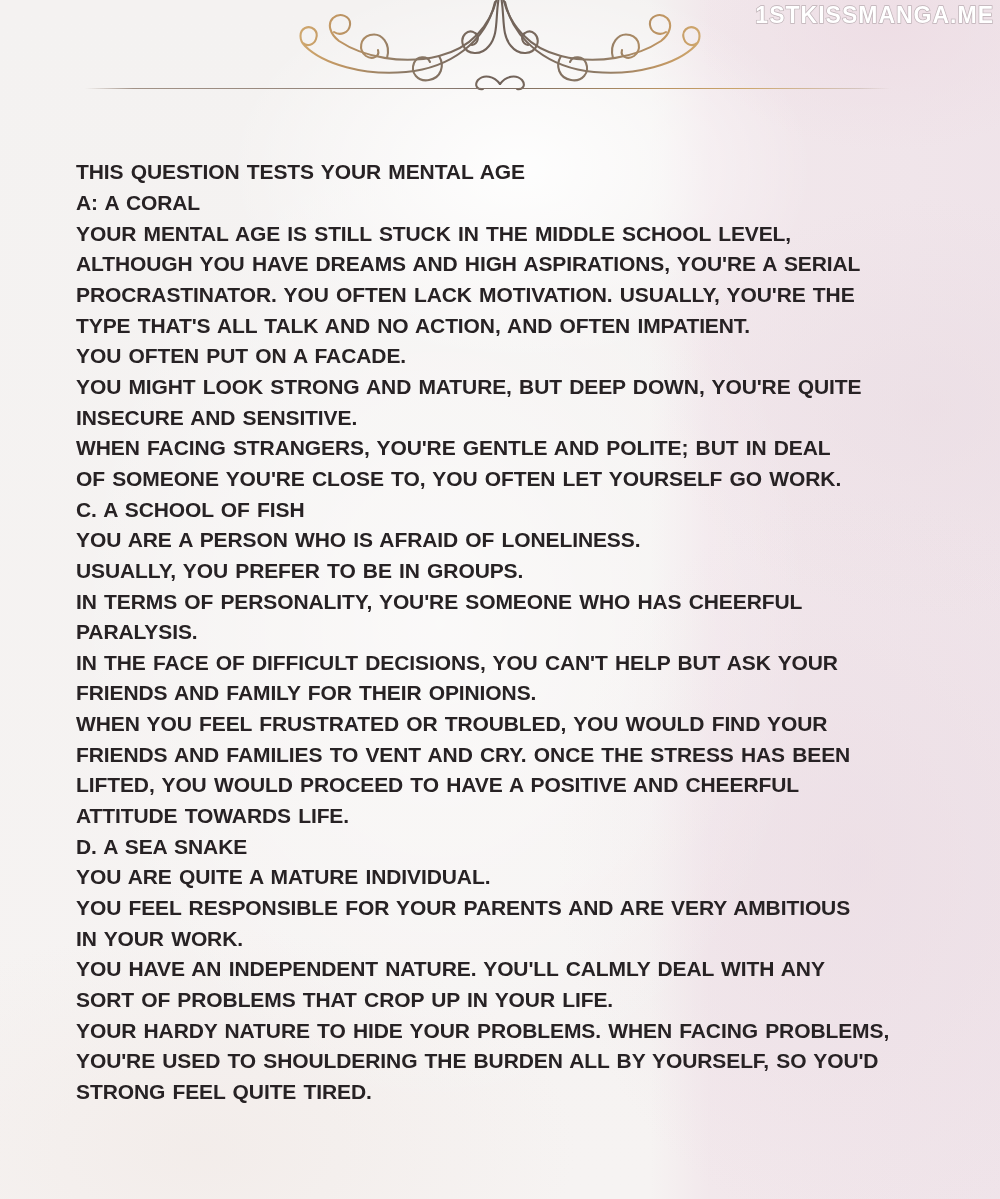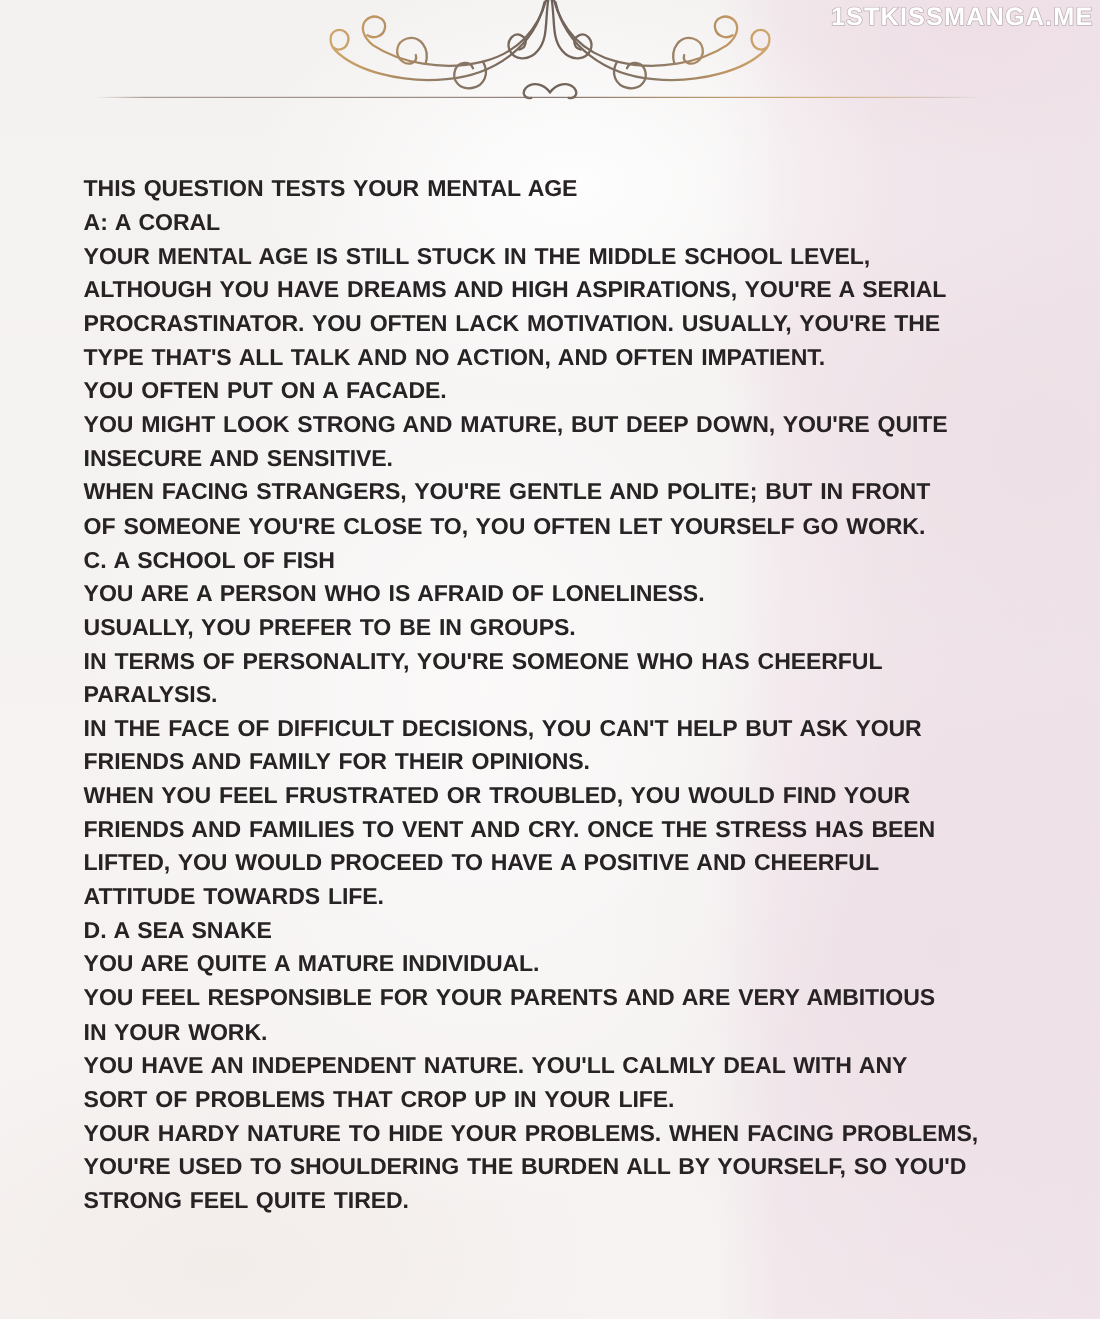--- a/index.html
+++ b/index.html
@@ -123,21 +123,21 @@
   <div class="text-block">
       <div class="text-line">THIS QUESTION TESTS YOUR MENTAL AGE</div>
       <div class="text-line">A: A CORAL</div>
       <div class="text-line">YOUR MENTAL AGE IS STILL STUCK IN THE MIDDLE SCHOOL LEVEL,</div>
       <div class="text-line">ALTHOUGH YOU HAVE DREAMS AND HIGH ASPIRATIONS, YOU'RE A SERIAL</div>
       <div class="text-line">PROCRASTINATOR. YOU OFTEN LACK MOTIVATION. USUALLY, YOU'RE THE</div>
       <div class="text-line">TYPE THAT'S ALL TALK AND NO ACTION, AND OFTEN IMPATIENT.</div>
       <div class="text-line">YOU OFTEN PUT ON A FACADE.</div>
       <div class="text-line">YOU MIGHT LOOK STRONG AND MATURE, BUT DEEP DOWN, YOU'RE QUITE</div>
       <div class="text-line">INSECURE AND SENSITIVE.</div>
-      <div class="text-line">WHEN FACING STRANGERS, YOU'RE GENTLE AND POLITE; BUT IN FRONT</div>
+      <div class="text-line">WHEN FACING STRANGERS, YOU'RE GENTLE AND POLITE; BUT IN DEAL</div>
       <div class="text-line">OF SOMEONE YOU'RE CLOSE TO, YOU OFTEN LET YOURSELF GO WORK.</div>
       <div class="text-line">C. A SCHOOL OF FISH</div>
       <div class="text-line">YOU ARE A PERSON WHO IS AFRAID OF LONELINESS.</div>
       <div class="text-line">USUALLY, YOU PREFER TO BE IN GROUPS.</div>
       <div class="text-line">IN TERMS OF PERSONALITY, YOU'RE SOMEONE WHO HAS CHEERFUL</div>
       <div class="text-line">PARALYSIS.</div>
       <div class="text-line">IN THE FACE OF DIFFICULT DECISIONS, YOU CAN'T HELP BUT ASK YOUR</div>
       <div class="text-line">FRIENDS AND FAMILY FOR THEIR OPINIONS.</div>
       <div class="text-line">WHEN YOU FEEL FRUSTRATED OR TROUBLED, YOU WOULD FIND YOUR</div>
       <div class="text-line">FRIENDS AND FAMILIES TO VENT AND CRY. ONCE THE STRESS HAS BEEN</div>

